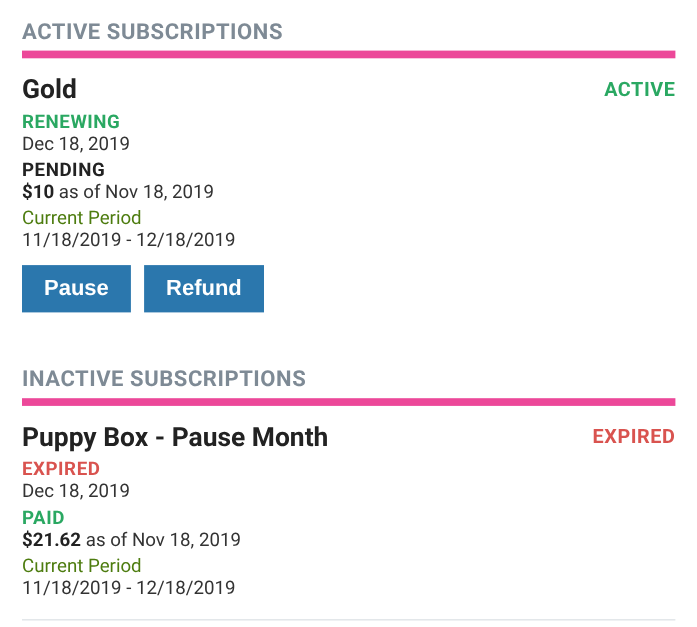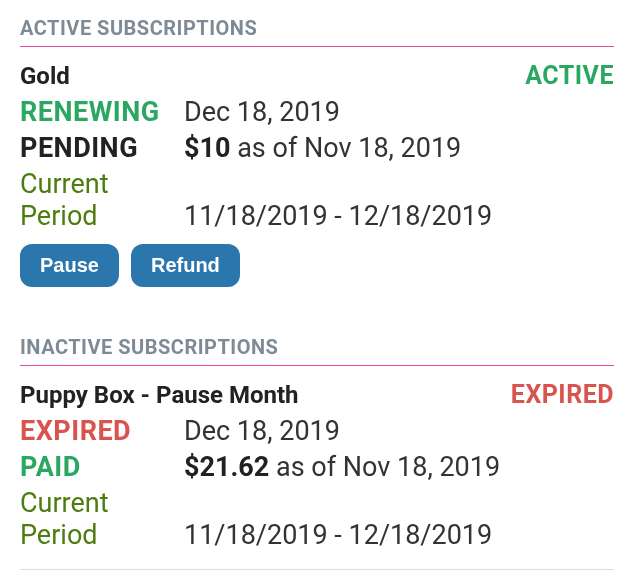--- a/index.html
+++ b/index.html
@@ -13,54 +13,55 @@
       width: 634px;
       padding: 16px 20px;
       color: #333;
     }
     .section-header {
       color: #7e8a95;
       font-weight: 700;
       font-size: 20px;
       letter-spacing: 0.5px;
       padding-bottom: 6px;
-      border-bottom: 1px solid #ec4899;
+      border-bottom: 7px solid #ec4899;
       margin-bottom: 14px;
     }
     .subscription {
       margin-bottom: 18px;
     }
     .sub-header {
       display: flex;
       justify-content: space-between;
       align-items: center;
       margin-bottom: 6px;
       text-align: right;
     }
     .sub-title {
       font-weight: 700;
       font-size: 24px;
       color: #222;
     }
     .badge {
       font-weight: 700;
-      font-size: 25px;
+      font-size: 18px;
       letter-spacing: 0.5px;
     }
     .badge-active {
       color: #2aa862;
     }
     .badge-expired {
       color: #d9534f;
     }
     .row {
       display: flex;
-      align-items: flex-end;
+      align-items: flex-start;
       margin-bottom: 4px;
-      font-size: 27px;
+      font-size: 17px;
+      flex-direction: column;
     }
     .row-label {
       width: 164px;
       flex-shrink: 0;
     }
     .label-renewing {
       color: #2aa862;
       font-weight: 700;
       letter-spacing: 0.5px;
     }
@@ -91,21 +92,21 @@
     }
     .actions {
       margin-top: 12px;
       display: flex;
       gap: 12px;
     }
     .btn {
       background: #2b77ad;
       color: #fff;
       border: none;
-      border-radius: 12px;
+      border-radius: 0;
       padding: 10px 20px;
       font-size: 20px;
       font-weight: 700;
       cursor: pointer;
     }
     .section-spacer {
       height: 30px;
     }
     .bottom-line {
       border-top: 1px solid #d8dde2;

